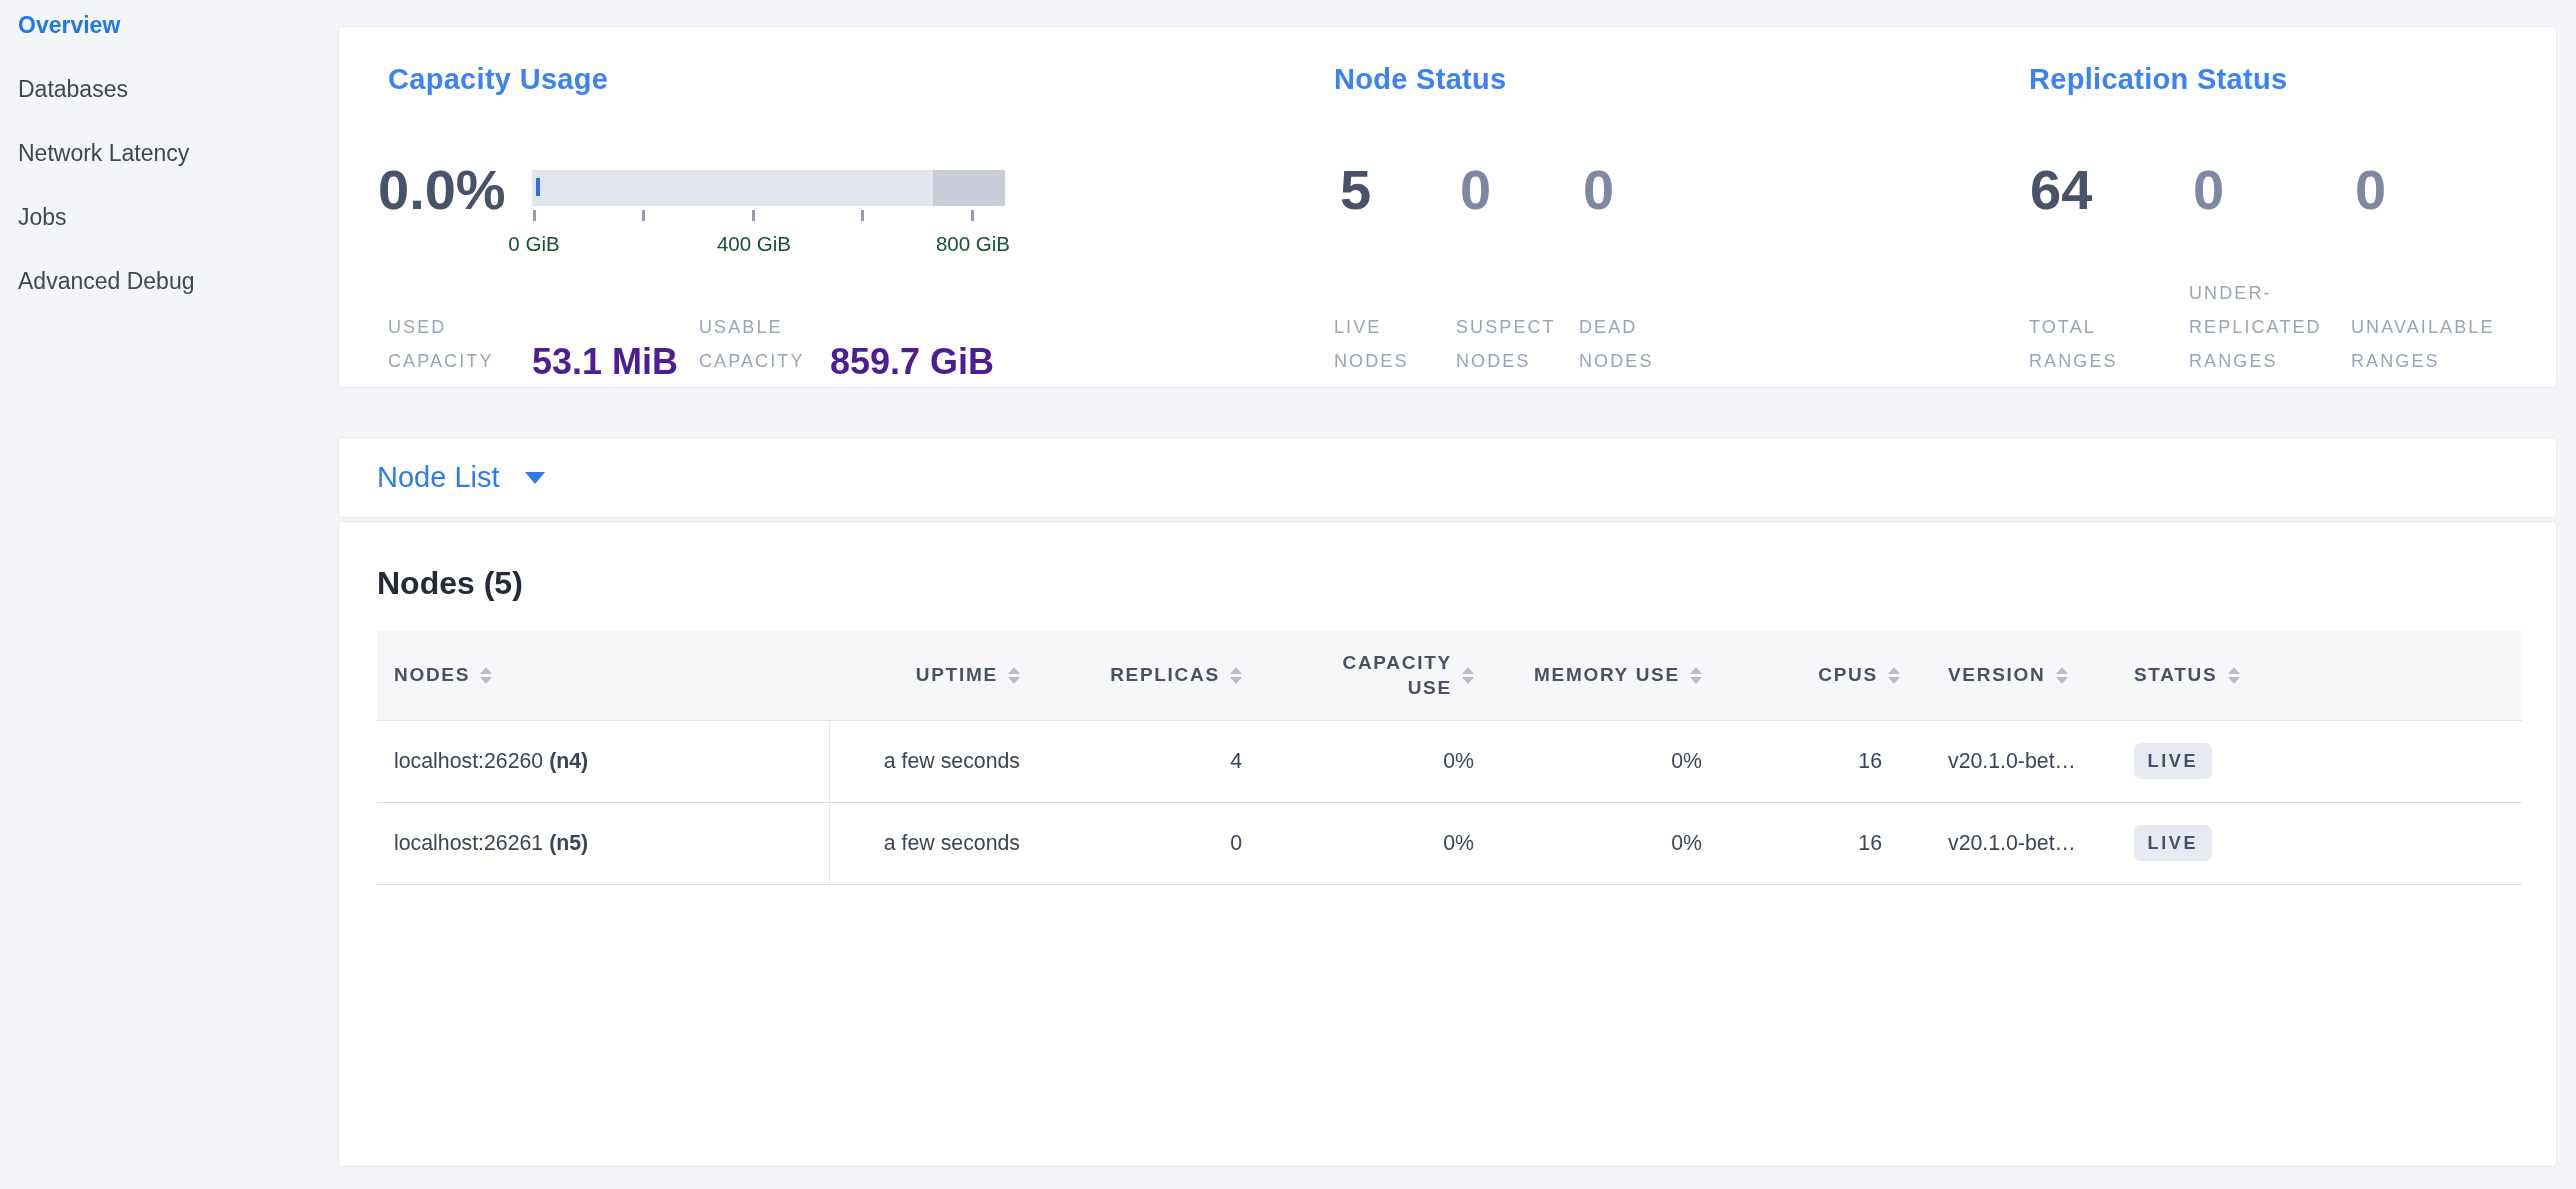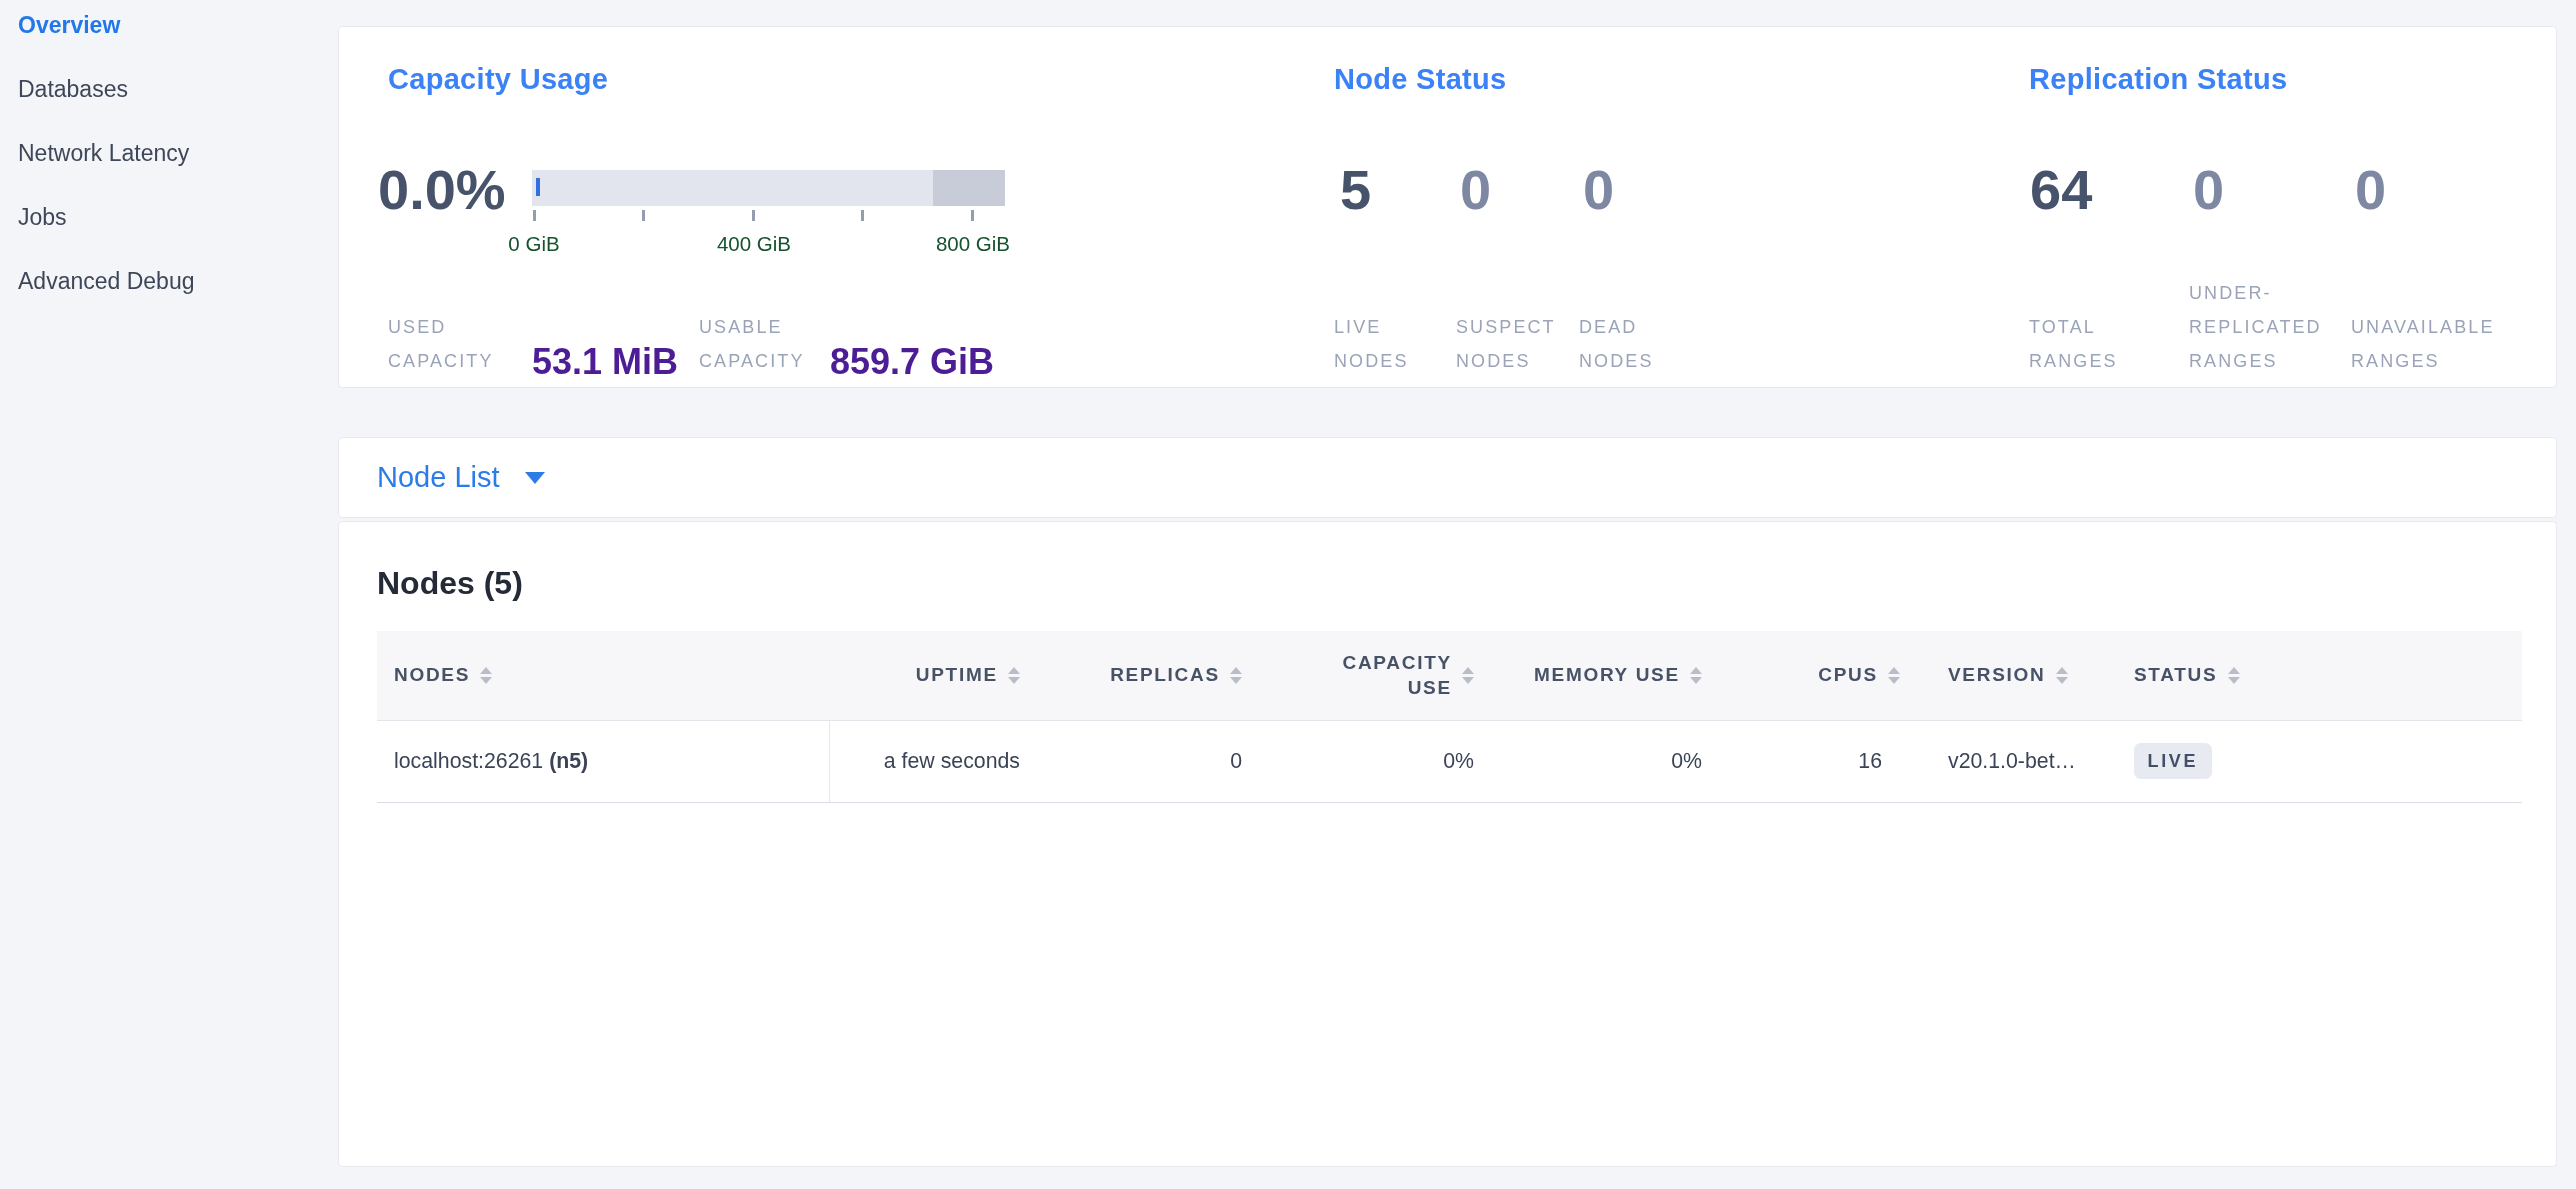--- a/index.html
+++ b/index.html
@@ -240,20 +240,30 @@
             <span class="sort">
                 <span class="tri-up"></span>
                 <span class="tri-down"></span>
               </span>
             </div>
         </th>
       </tr>
     </thead>
     <tbody>
       <tr>
+        <td class="c1"><span>localhost:26260</span> <span class="nid">(n4)</span></td>
+        <td class="num">a few seconds</td>
+        <td class="num">4</td>
+        <td class="num">0%</td>
+        <td class="num">0%</td>
+        <td class="c6">16</td>
+        <td>v20.1.0-bet…</td>
+        <td><span class="badge">LIVE</span></td>
+      </tr>
+      <tr>
         <td class="c1"><span>localhost:26261</span> <span class="nid">(n5)</span></td>
         <td class="num">a few seconds</td>
         <td class="num">0</td>
         <td class="num">0%</td>
         <td class="num">0%</td>
         <td class="c6">16</td>
         <td>v20.1.0-bet…</td>
         <td><span class="badge">LIVE</span></td>
       </tr>
     </tbody>

